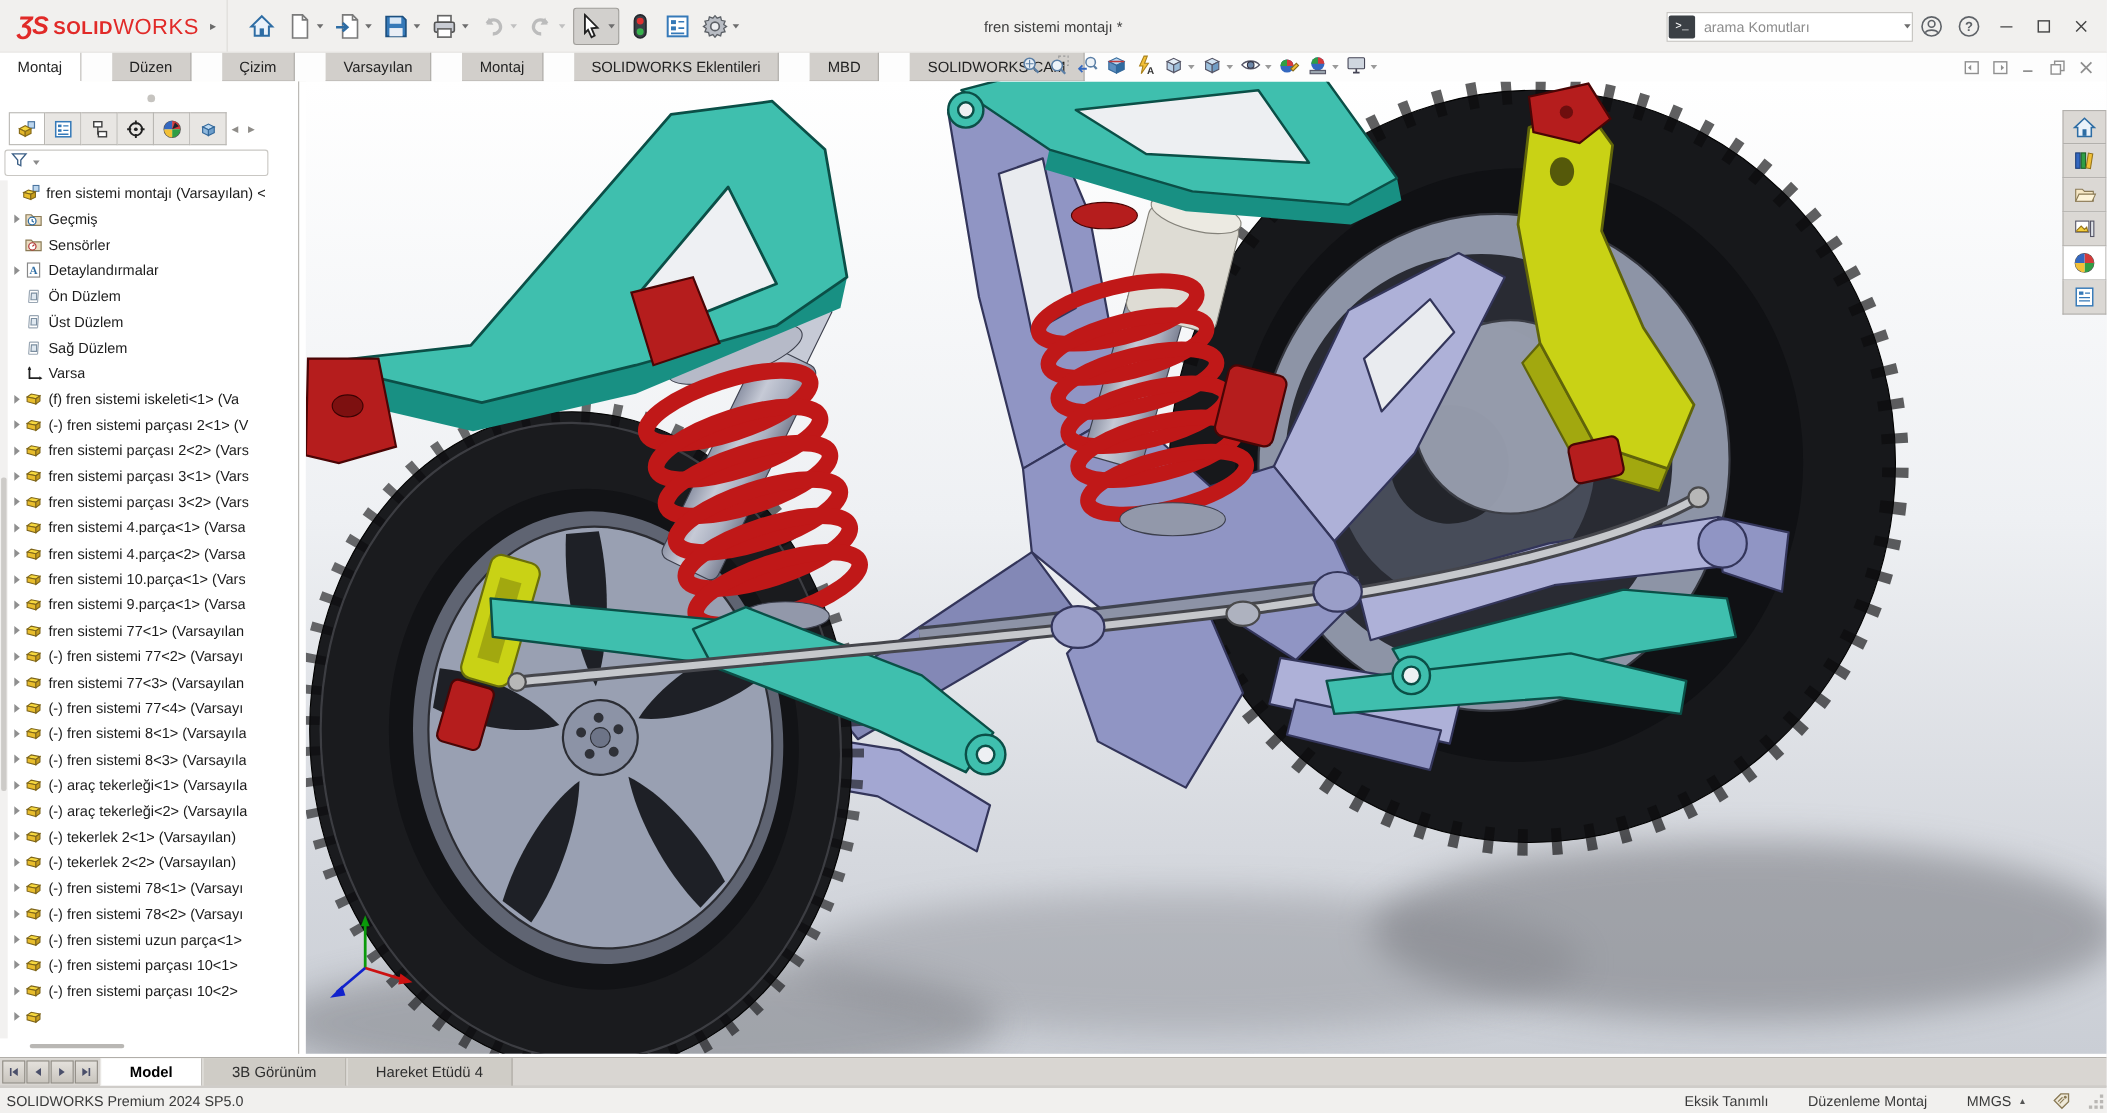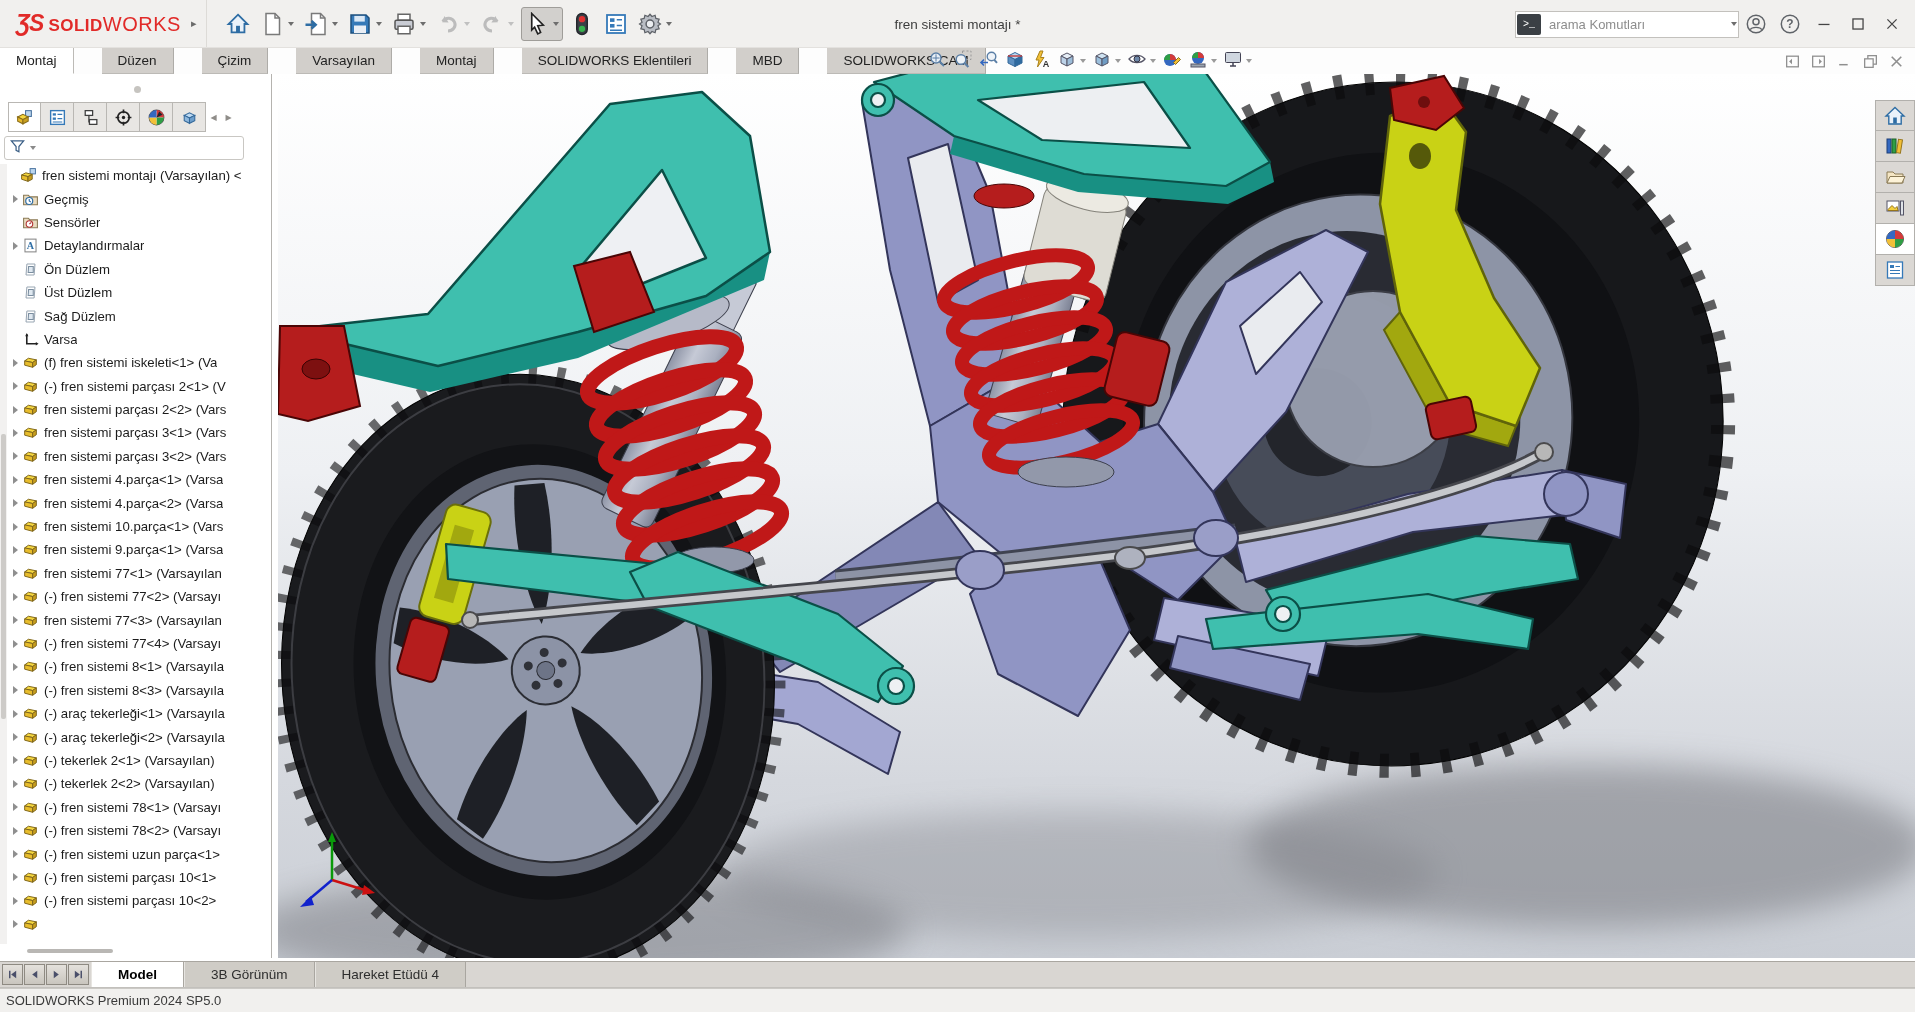--- a/index.html
+++ b/index.html
@@ -1128,13 +1128,36 @@
     </div>
   <div id="btabs" style="display:flex;align-items:stretch;">
       <div class="btab active">Model</div>
       <div class="btab">3B Görünüm</div>
       <div class="btab">Hareket Etüdü 4</div>
     </div>
 </div>
 
 <div id="statusbar">
   <span id="status-left">SOLIDWORKS Premium 2024 SP5.0</span>
+  <div id="status-right">
+    <span class="sitem">Eksik Tanımlı</span>
+    <span class="sitem">Düzenleme Montaj</span>
+    <span id="units">
+      <span>MMGS</span>
+      <span class="up">▴</span>
+    </span>
+    <span id="tagicon">
+        <svg viewBox="0 0 18 18">
+          <path d="M2.5 8.5 L8.5 2.5 H15.5 V9.5 L9.5 15.5 Z" fill="#efe9d8" stroke="#8a7a55" stroke-width="1.2"></path>
+          <circle cx="12.5" cy="5.5" r="1.3" fill="#8a7a55"></circle>
+          <path d="M6 9.5 L10 5.5 M7.5 11 L11.5 7" stroke="#8a7a55"></path>
+        </svg>
+      </span>
+    <span id="grip">
+      <i style="right:1px;bottom:1px"></i>
+        <i style="right:6px;bottom:1px"></i>
+        <i style="right:11px;bottom:1px"></i>
+      <i style="right:1px;bottom:6px"></i>
+        <i style="right:6px;bottom:6px"></i>
+        <i style="right:1px;bottom:11px"></i>
+    </span>
+  </div>
 </div>
 
 </body></html>

